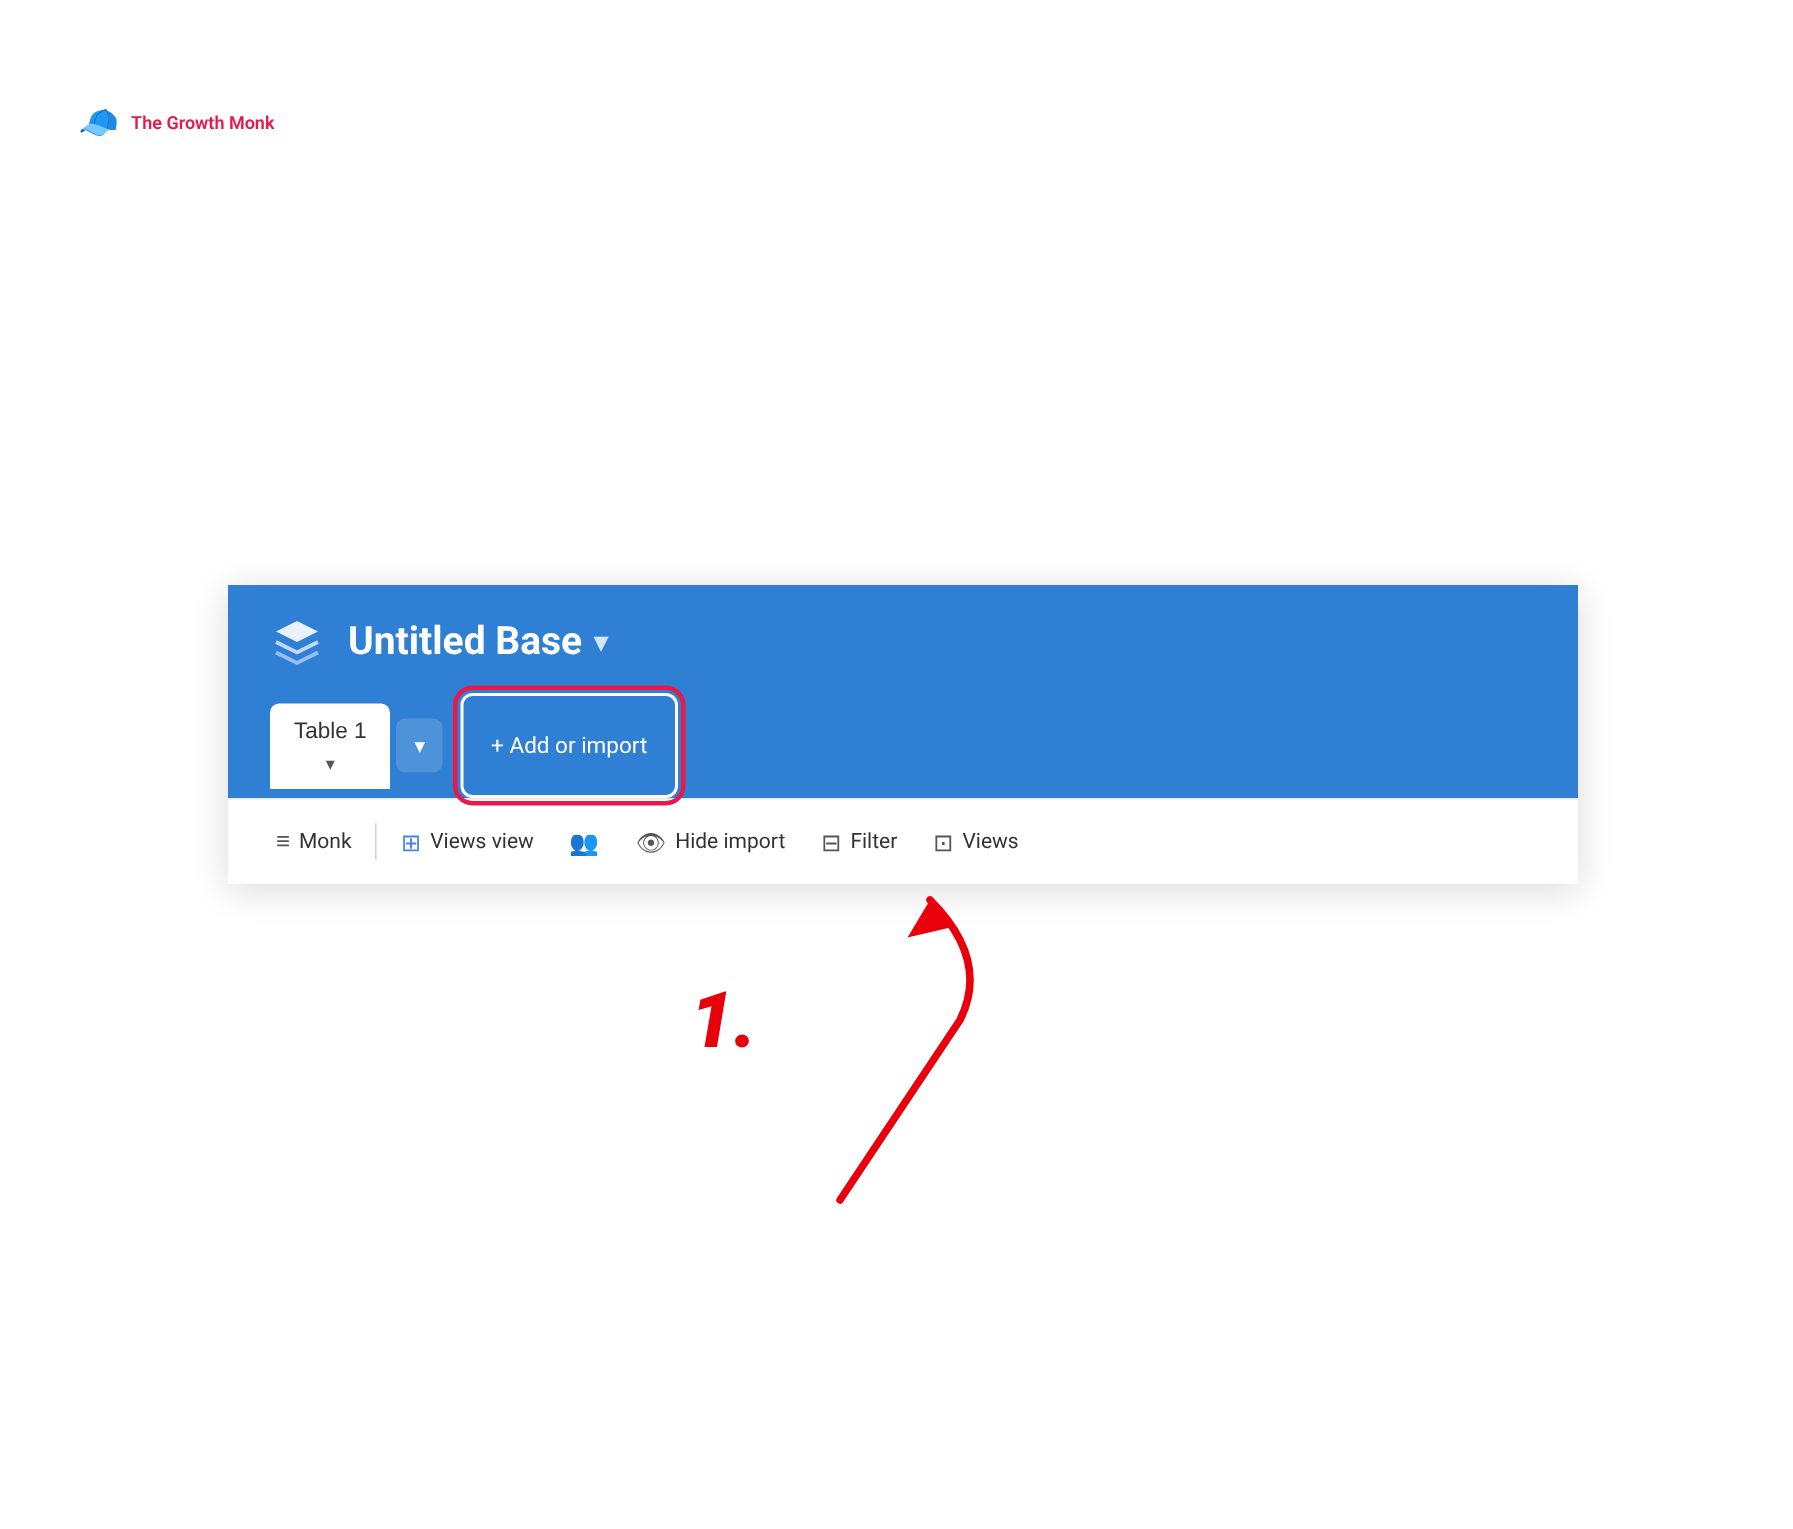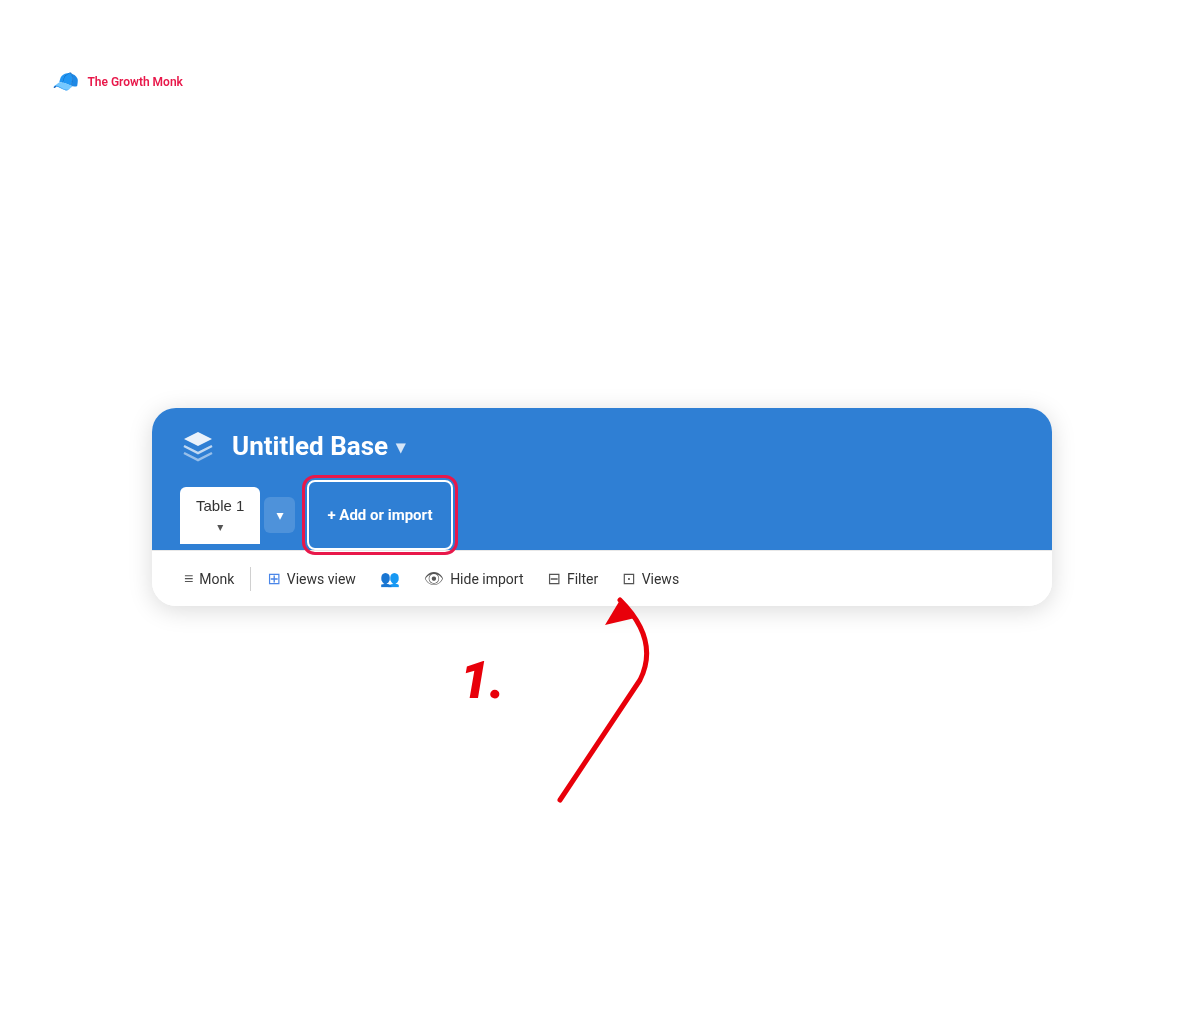--- a/index.html
+++ b/index.html
@@ -29,24 +29,24 @@
 
     .brand-name {
       font-size: 12px;
       font-weight: 600;
       color: #e8184a;
     }
 
     
     .main-card {
       position: absolute;
-      top: 408px;
+      top: 390px;
       left: 152px;
       width: 900px;
-      border-radius: 24px;
+      border-radius: 0;
       overflow: hidden;
       box-shadow: 0 4px 24px rgba(0,0,0,0.15);
     }
 
     
     .card-header {
       background: #2f7fd4;
       padding: 20px 28px 0 28px;
     }
 
@@ -153,21 +153,21 @@
       margin-left: 4px;
     }
 
     .add-import-btn {
       background: transparent;
       color: #ffffff;
       border: 2.5px solid #ffffff;
       border-radius: 6px;
       padding: 24px 18px;
       font-size: 15px;
-      font-weight: 700;
+      font-weight: 400;
       cursor: pointer;
       display: flex;
       align-items: center;
       gap: 6px;
       margin-left: 12px;
       position: relative;
     }
 
     .add-import-btn-highlight {
       outline: 3px solid #e8184a;

